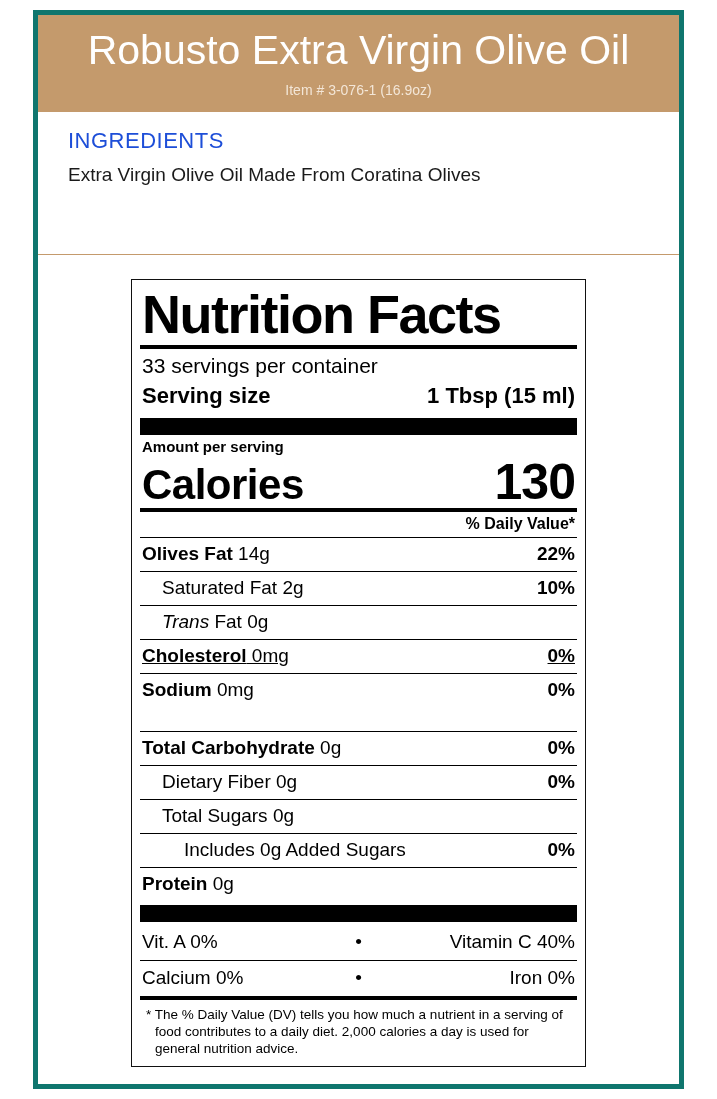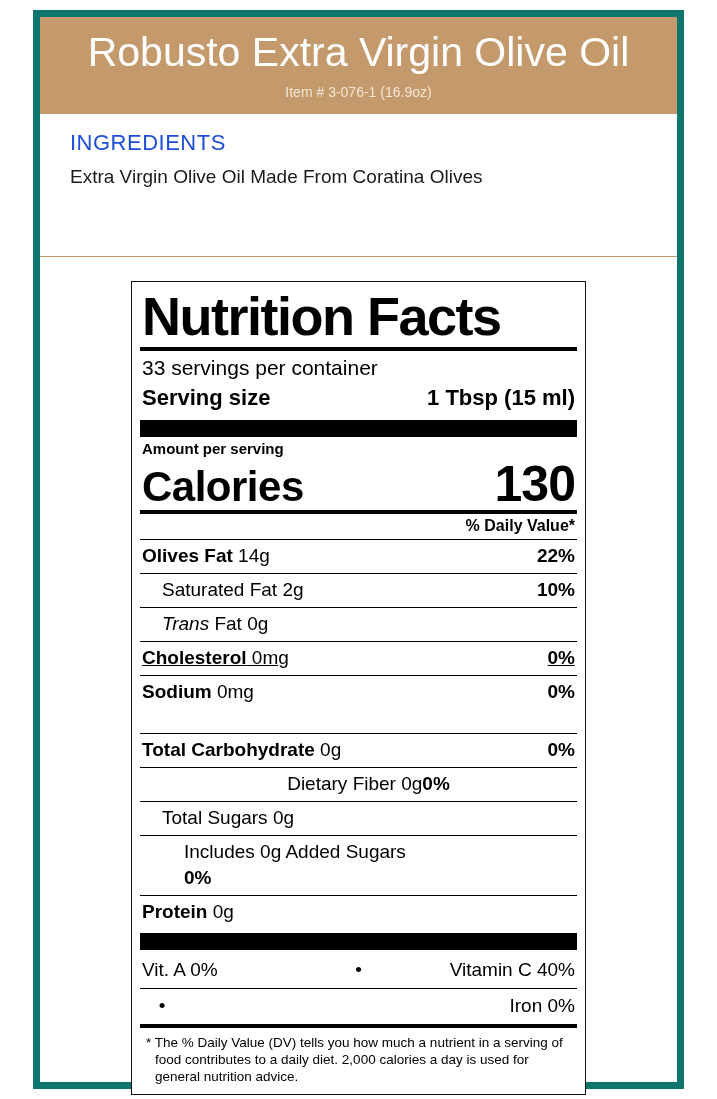--- a/index.html
+++ b/index.html
@@ -22,21 +22,21 @@
     box-sizing: border-box;
   }
 
   
   .card {
     position: absolute;
     left: 33px;
     top: 10px;
     width: 651px;
     height: 1079px;
-    border: 7px solid #0f766e;
+    border: 5px solid #0f766e;
     background: #ffffff;
     box-sizing: border-box;
   }
 
   
   .header {
     background: #c49a6c;
     padding: 10px 14px 12px 14px;
     text-align: center;
     box-sizing: border-box;
@@ -156,21 +156,21 @@
     align-items: baseline;
     font-size: 19px;
     line-height: 26px;
     padding: 3px 2px 4px 2px;
   }
   .nrow .lbl { text-align: left; }
   .nrow .val { font-weight: bold; }
   .b { font-weight: bold; }
   .i { font-style: italic; }
   .ind1 { padding-left: 22px; }
-  .ind2 { padding-left: 44px; flex-direction: column; }
+  .ind2 { padding-left: 44px; }
 
   .vit-row {
     display: flex;
     align-items: baseline;
     font-size: 19px;
     line-height: 26px;
     padding: 4px 2px 5px 2px;
   }
   .vit-cell { flex: 1; }
   .vit-cell.left { text-align: left; }
@@ -245,21 +245,21 @@
               <span class="val">0%</span>
             </div>
             <div class="nrow" style="border-top: 1px solid rgb(0, 0, 0);">
               <span class="lbl"><span class="b">Sodium</span><span> 0mg</span></span>
               <span class="val">0%</span>
             </div>
             <div class="nrow" style="border-top: 1px solid rgb(0, 0, 0); margin-top: 24px;">
               <span class="lbl"><span class="b">Total Carbohydrate</span><span> 0g</span></span>
               <span class="val">0%</span>
             </div>
-            <div class="nrow ind1" style="border-top: 1px solid rgb(0, 0, 0); justify-content: center;">
+            <div class="nrow ind1" style="border-top: 1px solid rgb(0, 0, 0);">
               <span class="lbl"><span>Dietary Fiber</span><span> 0g</span></span>
               <span class="val">0%</span>
             </div>
             <div class="nrow ind1" style="border-top: 1px solid rgb(0, 0, 0);">
               <span class="lbl"><span>Total Sugars</span><span> 0g</span></span>
               <span class="val"></span>
             </div>
             <div class="nrow ind2" style="border-top: 1px solid rgb(0, 0, 0);">
               <span class="lbl"><span>Includes</span><span> 0g Added Sugars</span></span>
               <span class="val">0%</span>
@@ -272,20 +272,21 @@
 
         <div class="rule-thick"></div>
 
         <div id="vitamin-rows">
             <div class="vit-row">
               <span class="vit-cell left">Vit. A 0%</span>
               <span class="vit-cell mid">•</span>
               <span class="vit-cell right">Vitamin C 40%</span>
             </div>
             <div class="vit-row" style="border-top: 1px solid rgb(0, 0, 0);">
+              <span class="vit-cell left">Calcium 0%</span>
               <span class="vit-cell mid">•</span>
               <span class="vit-cell right">Iron 0%</span>
             </div>
           </div>
 
         <div class="rule-med"></div>
 
         <div class="footnote">* The % Daily Value (DV) tells you how much a nutrient in a serving of food contributes to a daily diet. 2,000 calories a day is used for general nutrition advice.</div>
 
       </div>

